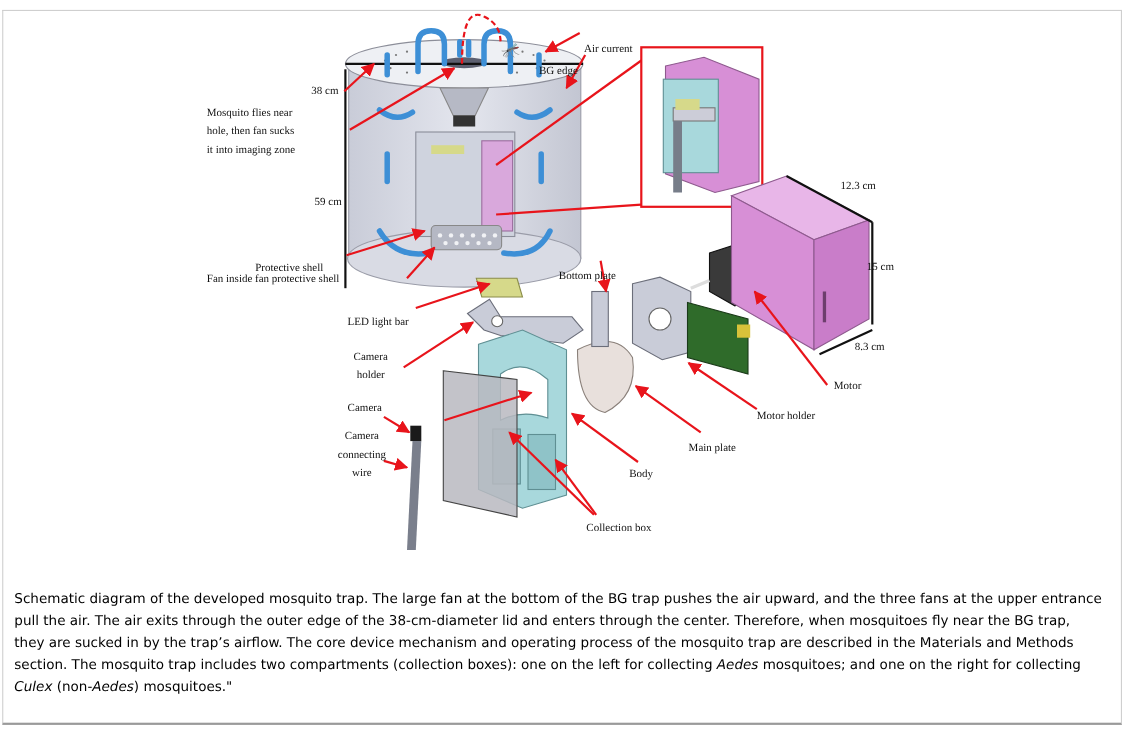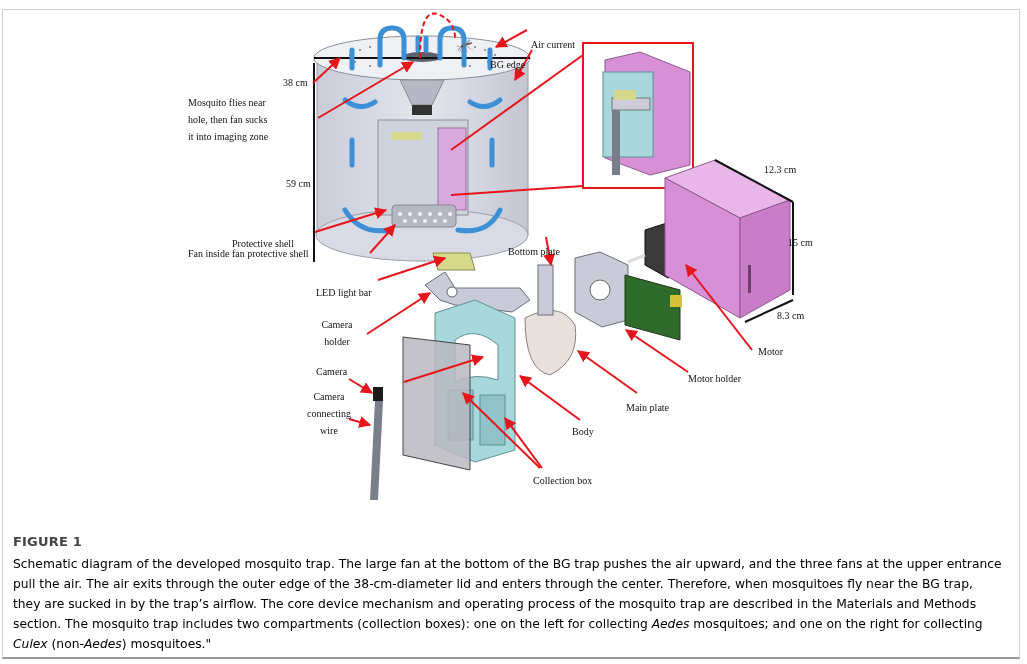--- a/index.html
+++ b/index.html
@@ -193,15 +193,14 @@
   <div class="lbl" style="left:626px;top:400px;">Main plate</div>
   <div class="lbl" style="left:688px;top:371px;">Motor holder</div>
   <div class="lbl" style="left:758px;top:344px;">Motor</div>
   <div class="lbl" style="left:533px;top:473px;">Collection box</div>
   <div class="lbl" style="left:764px;top:162px;">12.3 cm</div>
   <div class="lbl" style="left:788px;top:235px;">15 cm</div>
   <div class="lbl" style="left:777px;top:308px;">8.3 cm</div>
 </div>
 
 <div class="caption">
-  <div class="title">FIGURE 1</div>
   <div class="text"><span>Schematic diagram of the developed mosquito trap. The large fan at the bottom of the BG trap pushes the air upward, and the three fans at the upper entrance pull the air. The air exits through the outer edge of the 38-cm-diameter lid and enters through the center. Therefore, when mosquitoes fly near the BG trap, they are sucked in by the trap’s airflow. The core device mechanism and operating process of the mosquito trap are described in the Materials and Methods section. The mosquito trap includes two compartments (collection boxes): one on the left for collecting </span><i>Aedes</i><span> mosquitoes; and one on the right for collecting </span><i>Culex</i><span> (non-</span><i>Aedes</i><span>) mosquitoes."</span></div>
 </div>
 
 </body></html>

